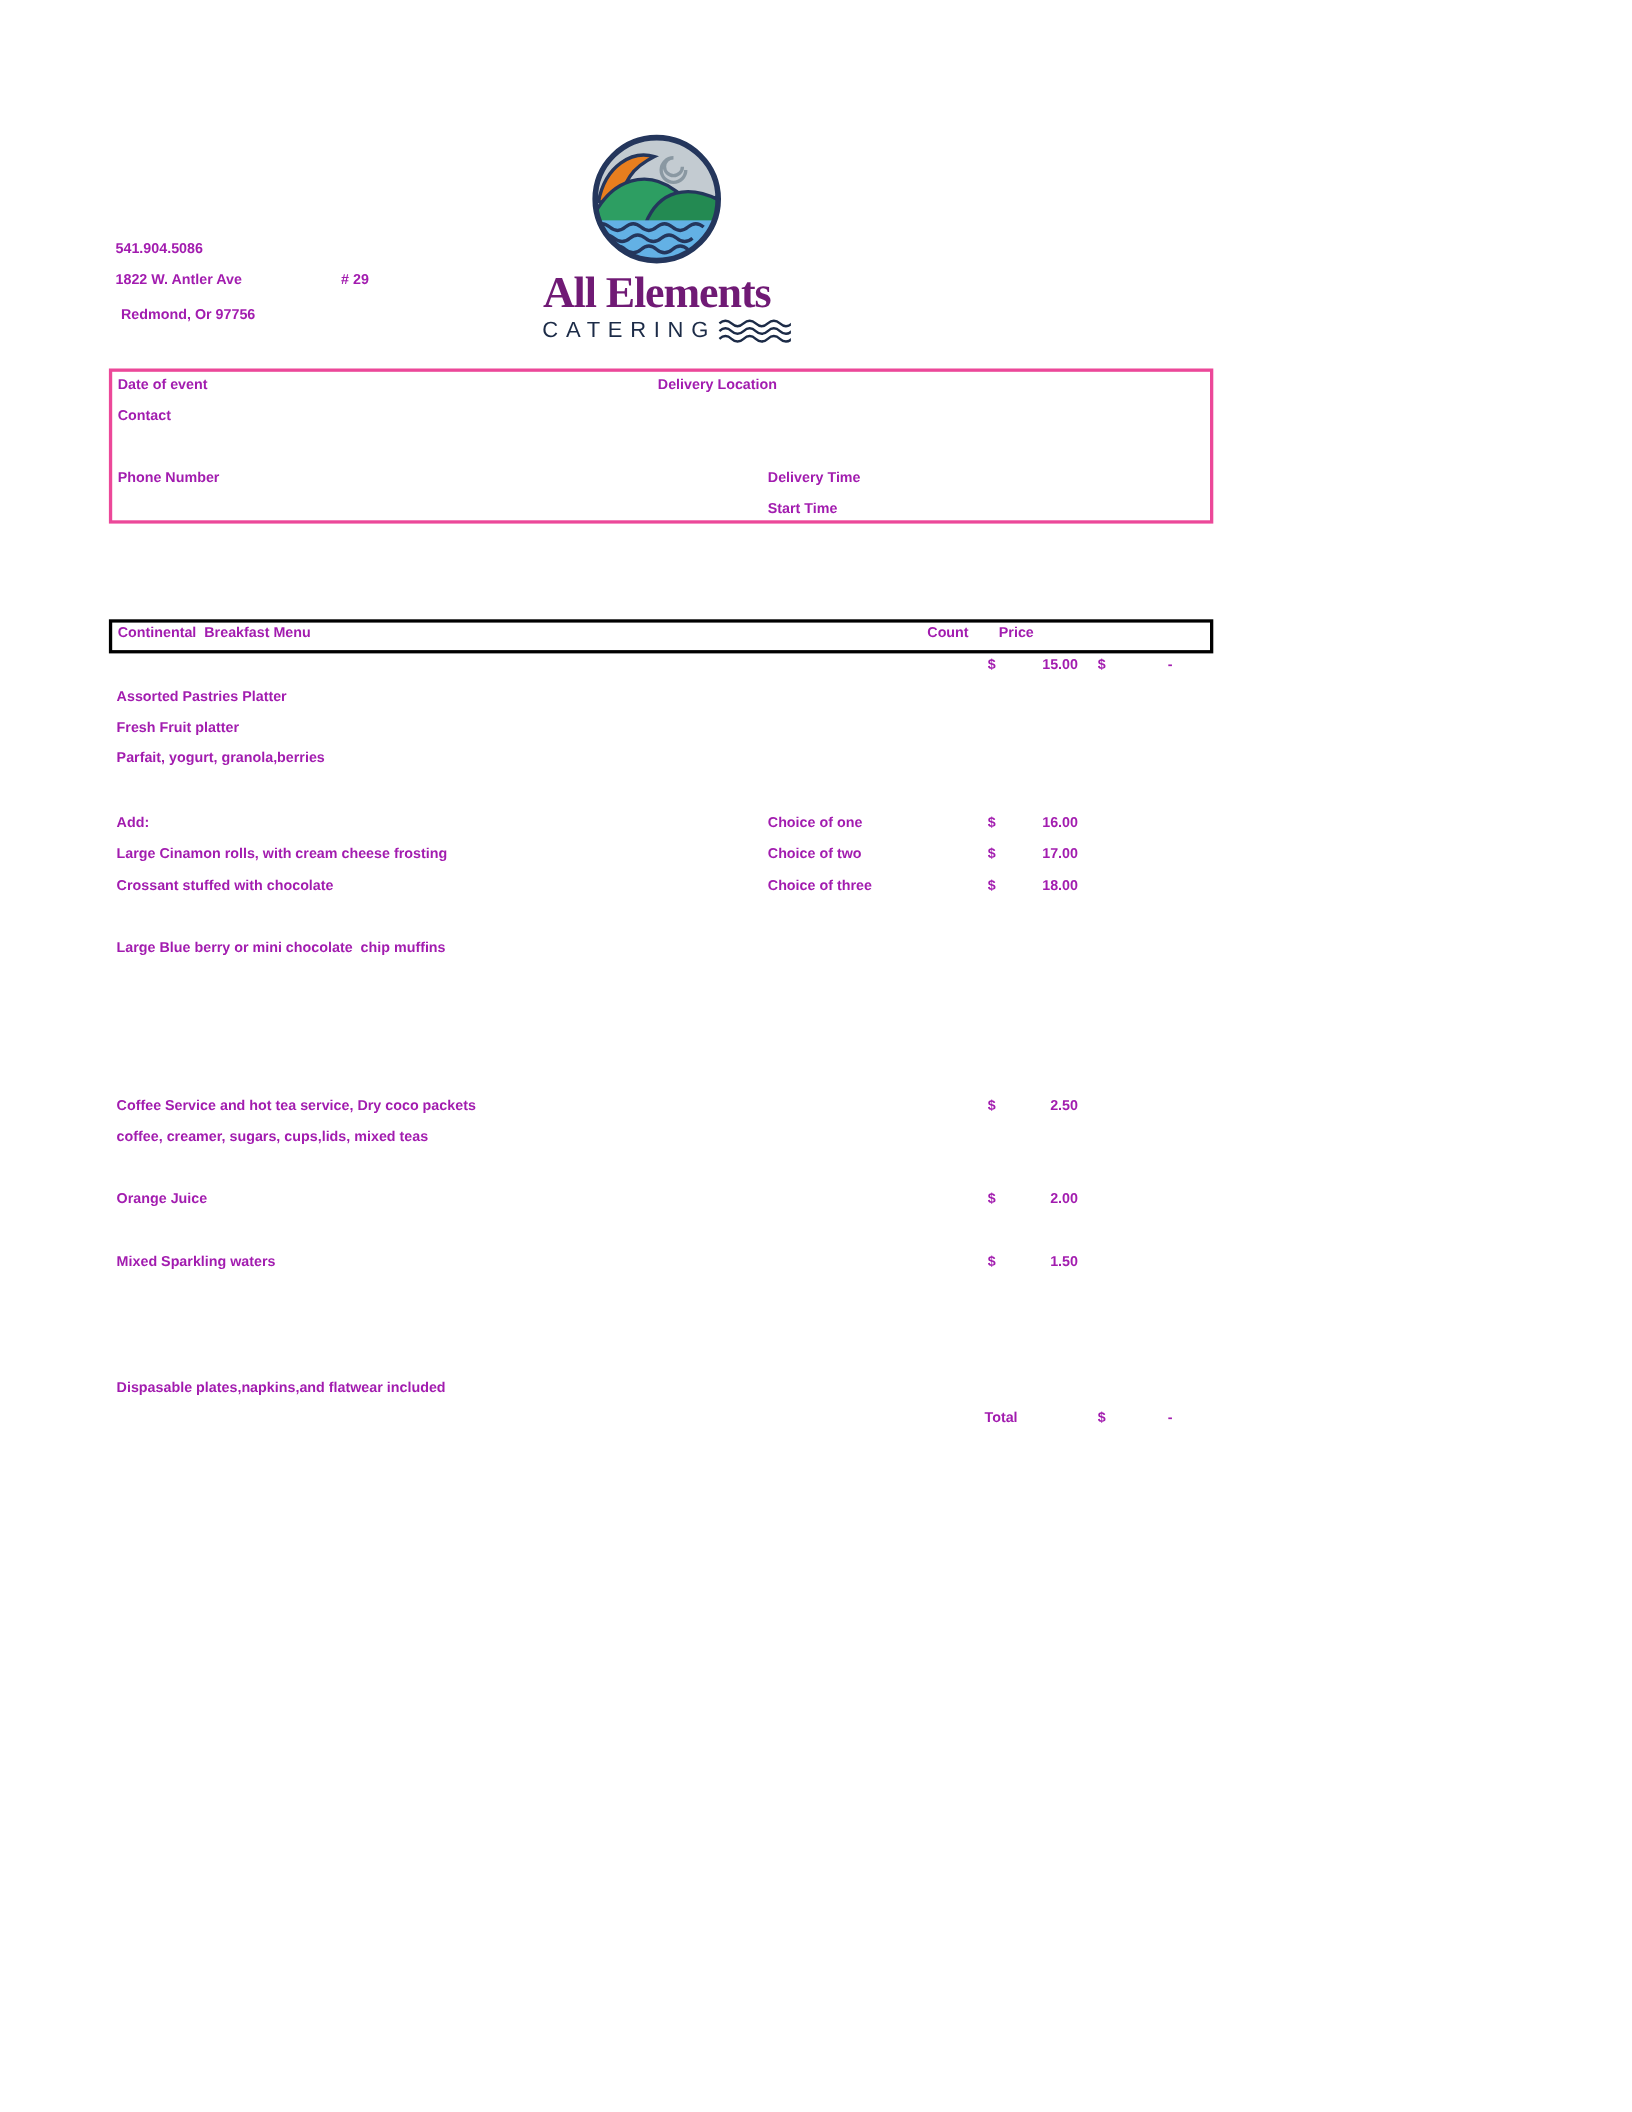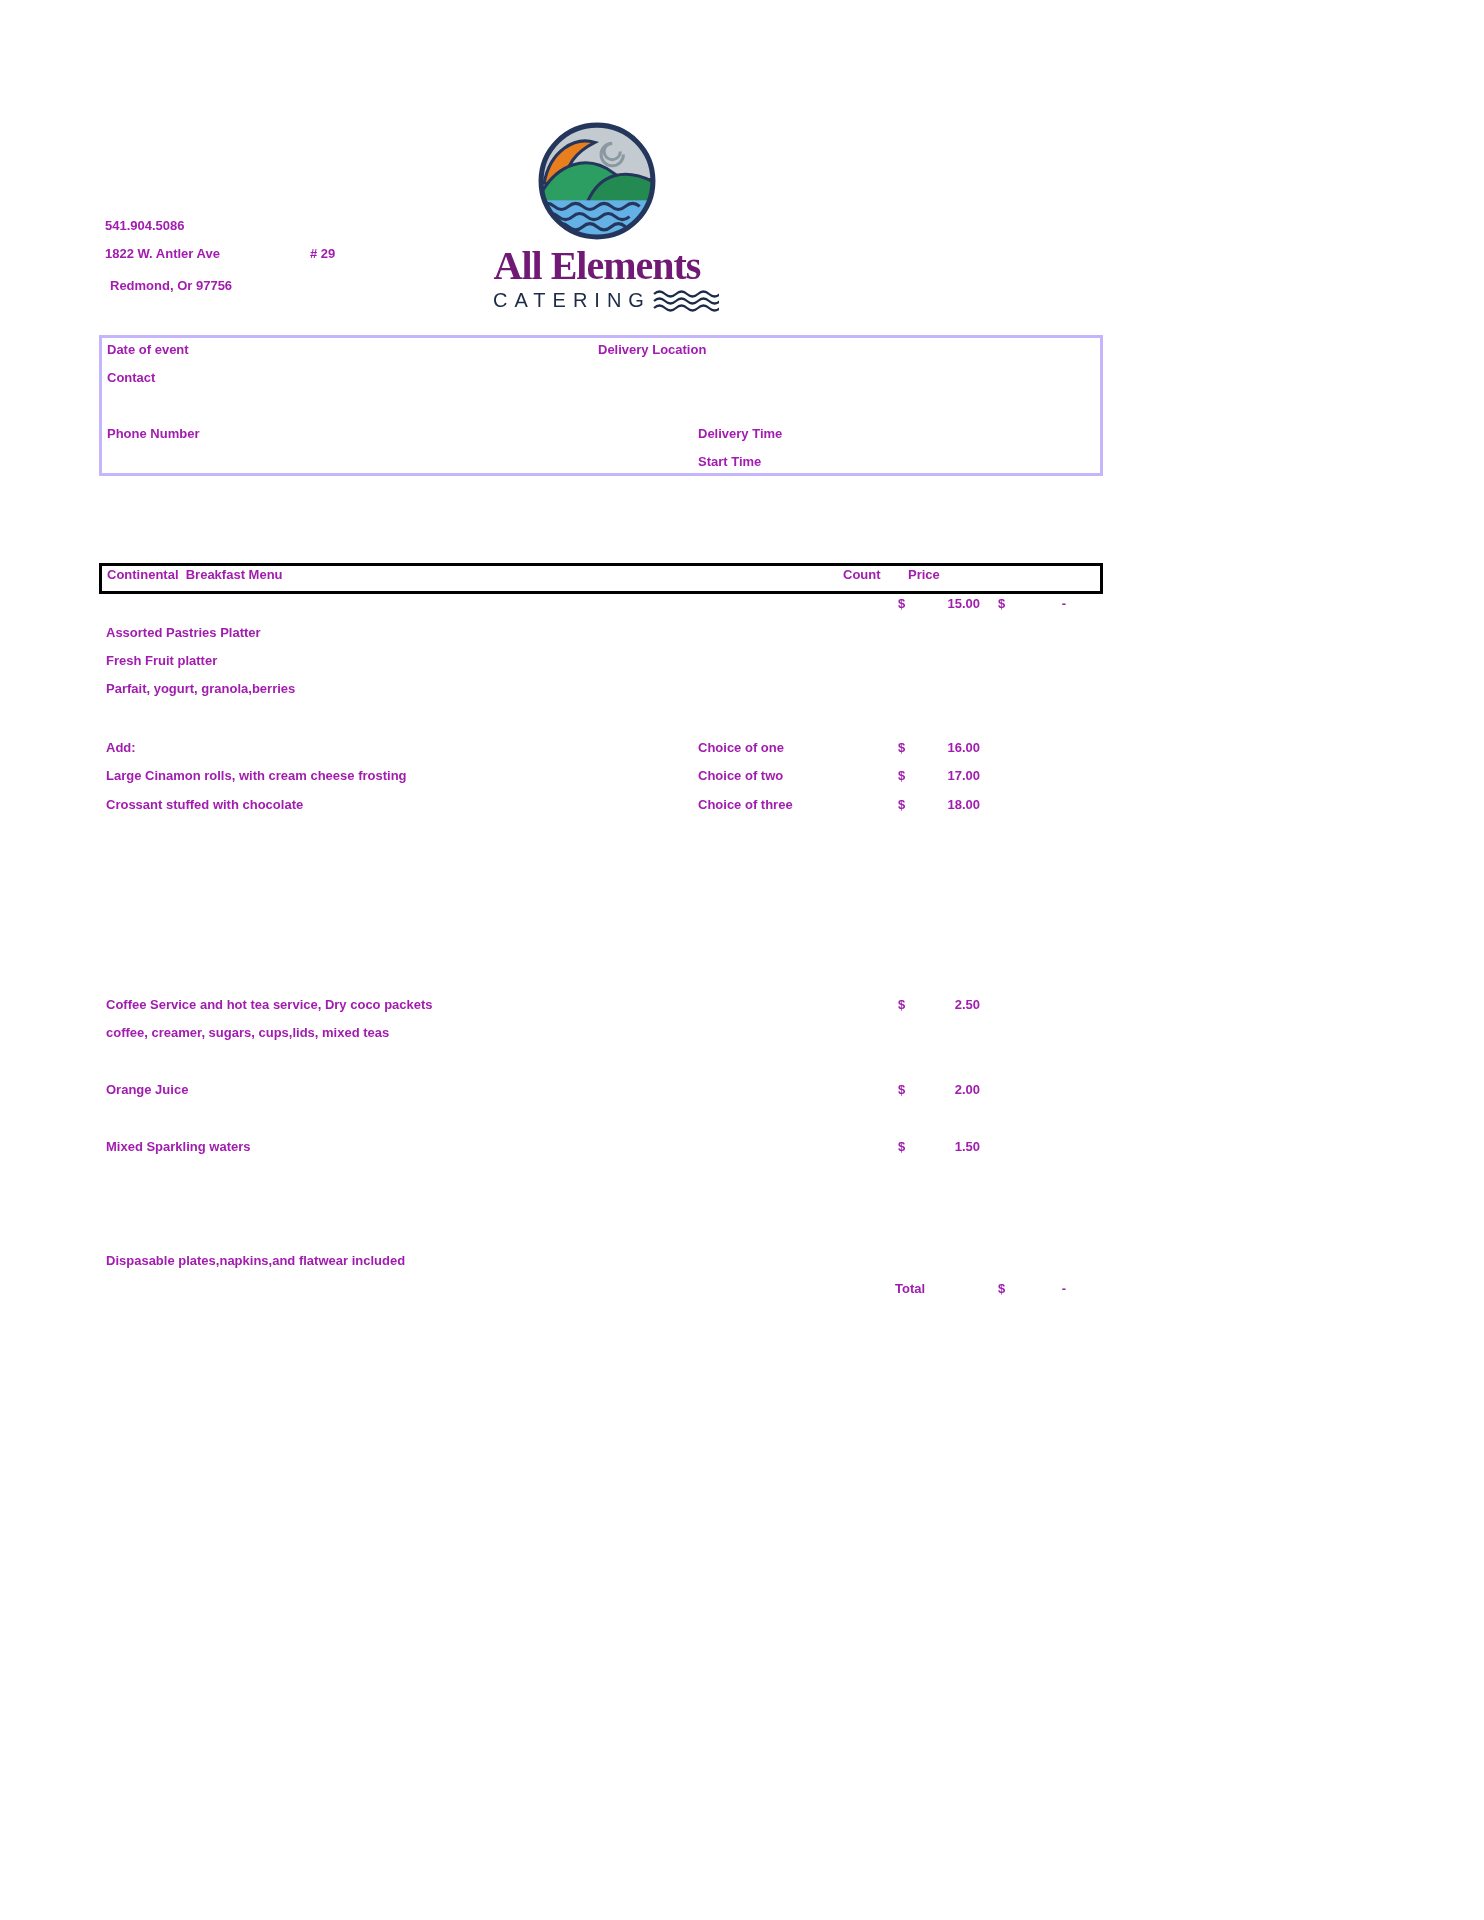--- a/index.html
+++ b/index.html
@@ -19,21 +19,21 @@
   .logo-sub-row { display:flex; align-items:center; gap:2px; margin-top:2px; margin-left:18px; }
   .logo-subtitle { font-size:20px; letter-spacing:7px; color:#1c2b47; font-weight:400; }
   .waves-svg { width:66px; height:24px; }
 
   
   .contact-line { position:absolute; left:105px; }
   .suite { position:absolute; left:205px; top:0; }
 
   
   .event-box { position:absolute; left:99px; top:335px; width:998px; height:135px;
-    border:3px solid #c4b5fd; }
+    border:3px solid #ec4899; }
   .menu-header-box { position:absolute; left:99px; top:563px; width:998px; height:25px;
     border:3px solid #000; }
   .abs { position:absolute; }
 
   
   .row { position:absolute; left:0; width:1120px; height:28px; }
   .row span { position:absolute; top:0; }
   .c-desc   { left:106px; }
   .c-choice { left:698px; }
   .c-cur1   { left:898px; }
@@ -128,20 +128,23 @@
     <span class="c-choice t">Choice of two</span>
     <span class="c-cur1 t">$</span>
     <span class="c-amt1 t">17.00</span>
   </div>
   <div class="row b" style="top:797px">
     <span class="c-desc t">Crossant stuffed with chocolate</span>
     <span class="c-choice t">Choice of three</span>
     <span class="c-cur1 t">$</span>
     <span class="c-amt1 t">18.00</span>
   </div>
+  <div class="row b" style="top:853px">
+    <span class="c-desc t">Large Blue berry or mini chocolate  chip muffins</span>
+  </div>
 
   <div class="row b" style="top:997px">
     <span class="c-desc t">Coffee Service and hot tea service, Dry coco packets</span>
     <span class="c-cur1 t">$</span>
     <span class="c-amt1 t">2.50</span>
   </div>
   <div class="row b" style="top:1025px">
     <span class="c-desc t">coffee, creamer, sugars, cups,lids, mixed teas</span>
   </div>
   <div class="row b" style="top:1082px">

